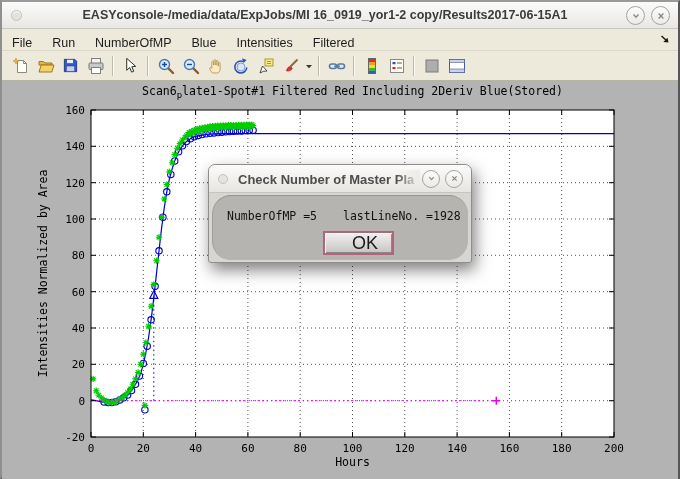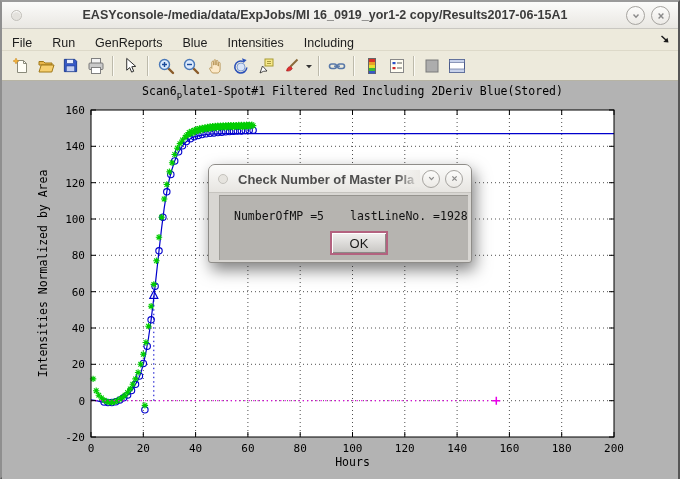--- a/index.html
+++ b/index.html
@@ -39,30 +39,30 @@
     border-bottom:1px solid #c6c4bf;}
   .dlg-circle{width:8px;height:8px;border-radius:50%;background:#e6e4df;border:1px solid #c4c2bc;
     margin-left:9px;flex:none;}
   .dlg-title-wrap{flex:1;position:relative;overflow:hidden;white-space:nowrap;margin-left:10px;height:17px;}
   .dlg-title-text{font-size:13px;font-weight:bold;color:#4d4d4d;}
   .dlg-title-wrap::after{content:"";position:absolute;right:0;top:0;bottom:0;width:24px;
     background:linear-gradient(to right,rgba(243,242,239,0),#edebe7);}
   .dlg-btns{display:flex;gap:5px;margin:0 8px 0 2px;flex:none;}
   .dlg-circ-btn{width:16px;height:16px;border-radius:50%;border:1px solid #a6a4a0;
     background:linear-gradient(#fcfcfb,#eceae6);display:flex;align-items:center;justify-content:center;}
-  .dlg-body{margin:2px 3px 3px 10px;height:64px;background:#b6b4b0;
-    border-top:1px solid #96948f;border-left:1px solid #a09e99;position:relative;}
+  .dlg-body{margin:2px 3px 3px 3px;height:64px;background:#b6b4b0;
+    border-top:1px solid #96948f;border-left:1px solid #a09e99;position:relative;border-radius:19px;}
   .dlg-msg{position:absolute;left:14px;top:13px;font-family:"DejaVu Sans Mono",monospace;
     font-size:11.5px;color:#111;white-space:nowrap;}
   .dlg-msg .gap{display:inline-block;width:26px;}
   .ok-btn{position:absolute;left:110px;top:35px;width:54px;height:20px;
     border:2px solid #b3627f;background:linear-gradient(#f2f1f0,#c7c5c2);
     box-shadow:inset 1px 1px 0 #ffffff,inset -1px -1px 0 #8c8a87;
-    font-family:"Liberation Sans",sans-serif;font-size:13px;color:#1a1a1a;
-    display:flex;align-items:center;justify-content:center;}
+    font-family:"Liberation Sans",sans-serif;font-size:18px;color:#1a1a1a;
+    display:flex;align-items:center;justify-content:center;padding-left:13px;}
   svg{display:block;}
 </style>
 </head>
 <body>
 
 <div class="app">
 
   <div class="titlebar">
     <span class="tb-menu-circle"></span>
     <span class="tb-title">EASYconsole-/media/data/ExpJobs/MI 16_0919_yor1-2 copy/Results2017-06-15A1</span>
@@ -76,24 +76,24 @@
         <svg width="10" height="10" viewBox="0 0 10 10">
             <path d="M2.6 2.6l4.8 4.8M7.4 2.6L2.6 7.4" stroke="#8a8a8a" stroke-width="1.4"></path>
           </svg>
       </span>
     </span>
   </div>
 
   <div class="menubar">
     <span class="menu-item">File</span>
     <span class="menu-item">Run</span>
-    <span class="menu-item">GenReports</span>
+    <span class="menu-item">NumberOfMP</span>
     <span class="menu-item">Blue</span>
     <span class="menu-item">Intensities</span>
-    <span class="menu-item">Including</span>
+    <span class="menu-item">Filtered</span>
     <span class="menu-corner">
       <svg width="12" height="12" viewBox="0 0 12 12">
           <path d="M2.5 3l5 4.5" stroke="#1a1a1a" stroke-width="1.5"></path>
           <path d="M9.5 9.5L4.3 9l4.2-4.2z" fill="#1a1a1a"></path>
         </svg>
     </span>
   </div>
 
   <div class="toolbar">
     <span class="tool-btn">

